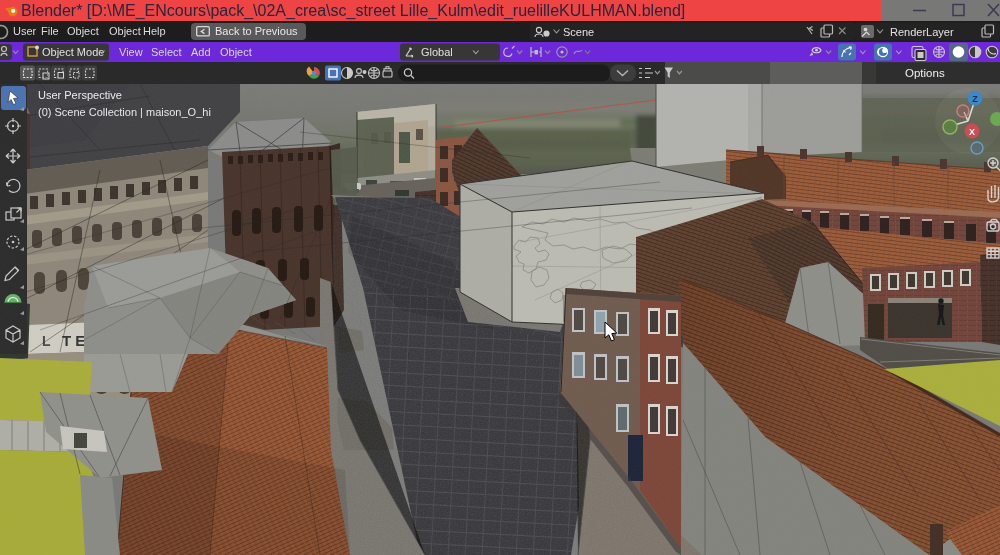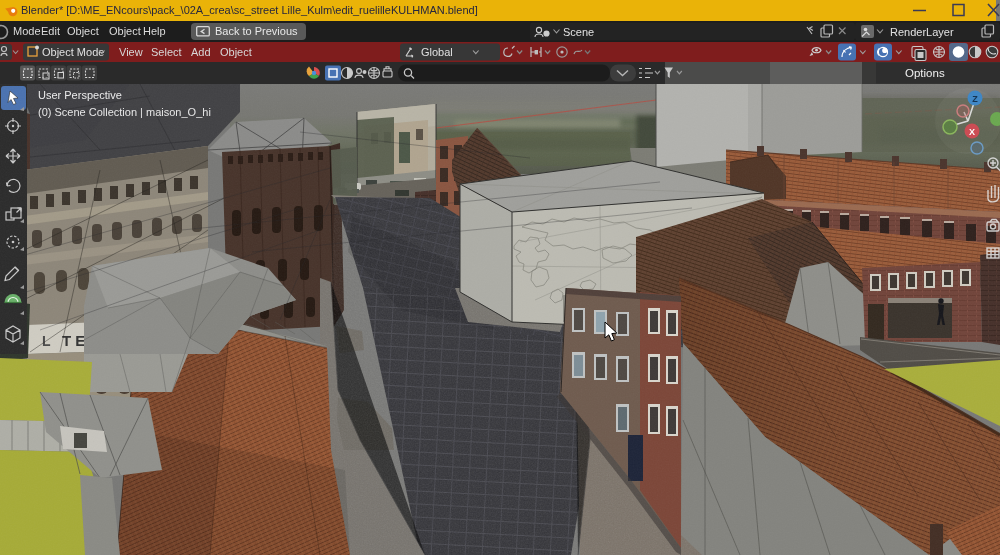--- a/index.html
+++ b/index.html
@@ -1,23 +1,23 @@
 <!DOCTYPE html>
 <html><head>
 <meta charset="utf-8">
 <style>
   html,body{margin:0;padding:0;width:1000px;height:555px;overflow:hidden;
     font-family:"Liberation Sans",sans-serif;background:#787876;}
   .abs{position:absolute;}
-  #titlebar{left:0;top:0;width:996px;height:21px;background:#eab308;color:#26263e;
-    font-size:11px;line-height:21px;}
+  #titlebar{left:0;top:0;width:881px;height:21px;background:#ef4444;color:#26263e;
+    font-size:16px;line-height:21px;}
   #titletxt{position:absolute;left:21px;top:0;}
   #menubar{left:0;top:21px;width:1000px;height:21px;background:#1d1d1d;color:#dcdcdc;font-size:11px;}
   .menuitem{position:absolute;top:4px;}
-  #row3{left:0;top:42px;width:1000px;height:20px;background:#7f1d1d;color:#d8d8d8;font-size:11px;}
+  #row3{left:0;top:42px;width:1000px;height:20px;background:#6d28d9;color:#d8d8d8;font-size:11px;}
   #row4{left:0;top:62px;width:1000px;height:22px;background:#f97316;}
   #scene{left:0;top:84px;}
 </style>
 </head>
 <body>
 <svg id="scene" class="abs" width="1000" height="471" viewBox="0 84 1000 471" xmlns="http://www.w3.org/2000/svg">
 <defs>
   <pattern id="tA" width="6" height="3.6" patternUnits="userSpaceOnUse" patternTransform="rotate(-24)">
     <rect width="6" height="3.6" fill="#955634"></rect>
     <rect width="6" height="0.9" fill="#683a22"></rect>
@@ -589,22 +589,22 @@
   <svg class="abs" style="left:905px;top:0" width="95" height="21" viewBox="0 0 95 21">
     <path d="M8 10.5 h13" stroke="#3a3a55" stroke-width="1.5"></path>
     <rect x="48" y="4.5" width="11" height="11" fill="none" stroke="#3a3a55" stroke-width="1.5"></rect>
     <path d="M83 4 l11 12 M94 4 L83 16" stroke="#3a3a55" stroke-width="1.6"></path>
   </svg>
 </div>
 <div id="menubar" class="abs">
   <svg class="abs" style="left:-7px;top:3px" width="17" height="16" viewBox="0 0 17 16">
     <circle cx="8" cy="8" r="6.5" fill="none" stroke="#9a9a9a" stroke-width="1.6"></circle>
   </svg>
-  <span class="menuitem" style="left:13px">Mode</span>
-  <span class="menuitem" style="left:41px">Edit</span>
+  <span class="menuitem" style="left:13px">User</span>
+  <span class="menuitem" style="left:41px">File</span>
   <span class="menuitem" style="left:67px">Object</span>
   <span class="menuitem" style="left:109px">Object</span>
   <span class="menuitem" style="left:143px">Help</span>
   <span class="menuitem" style="left:191px;top:2px;background:#595959;border-radius:4px;height:17px;line-height:17px;
      padding:0 8px 0 24px;color:#e8e8e8;">Back to Previous</span>
   <svg class="abs" style="left:196px;top:5px" width="14" height="12" viewBox="0 0 14 12">
     <rect x="0.7" y="0.7" width="12.6" height="9.2" rx="1.2" fill="none" stroke="#d8d8d8" stroke-width="1.3"></rect>
     <path d="M8.5 3.2 L5.2 5.4 L8.5 7.6" fill="none" stroke="#d8d8d8" stroke-width="1.3"></path>
   </svg>
 

